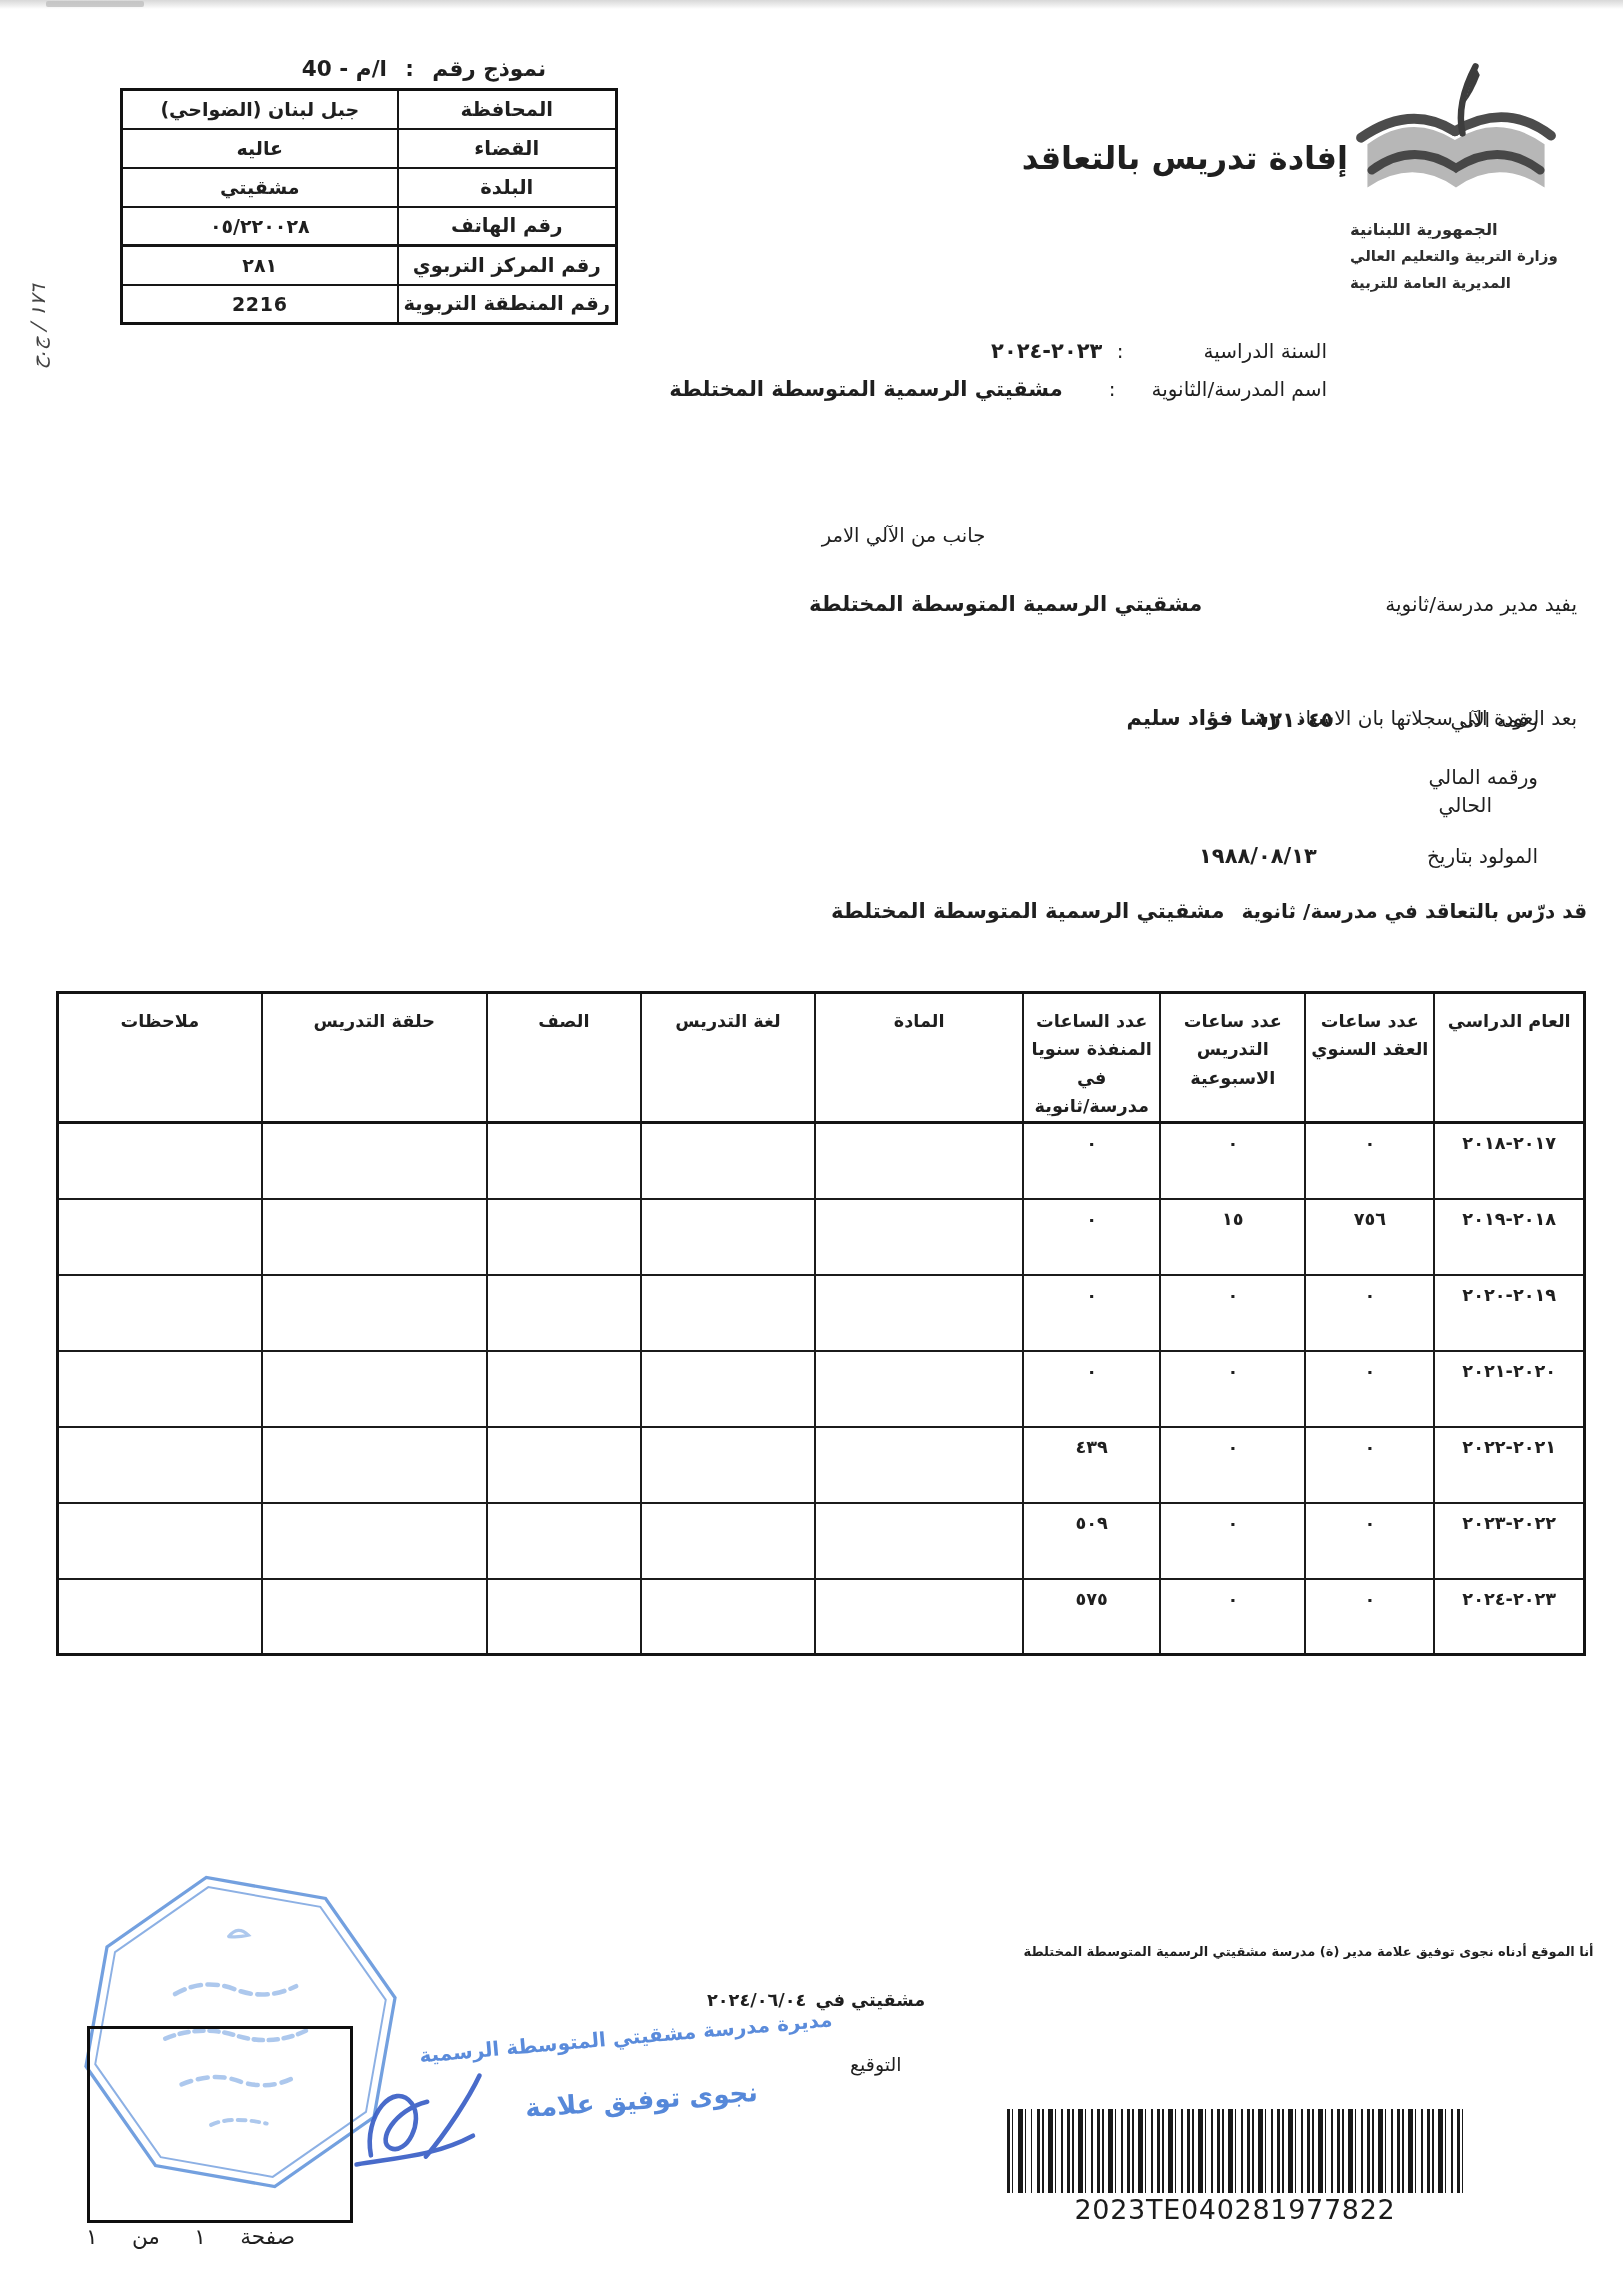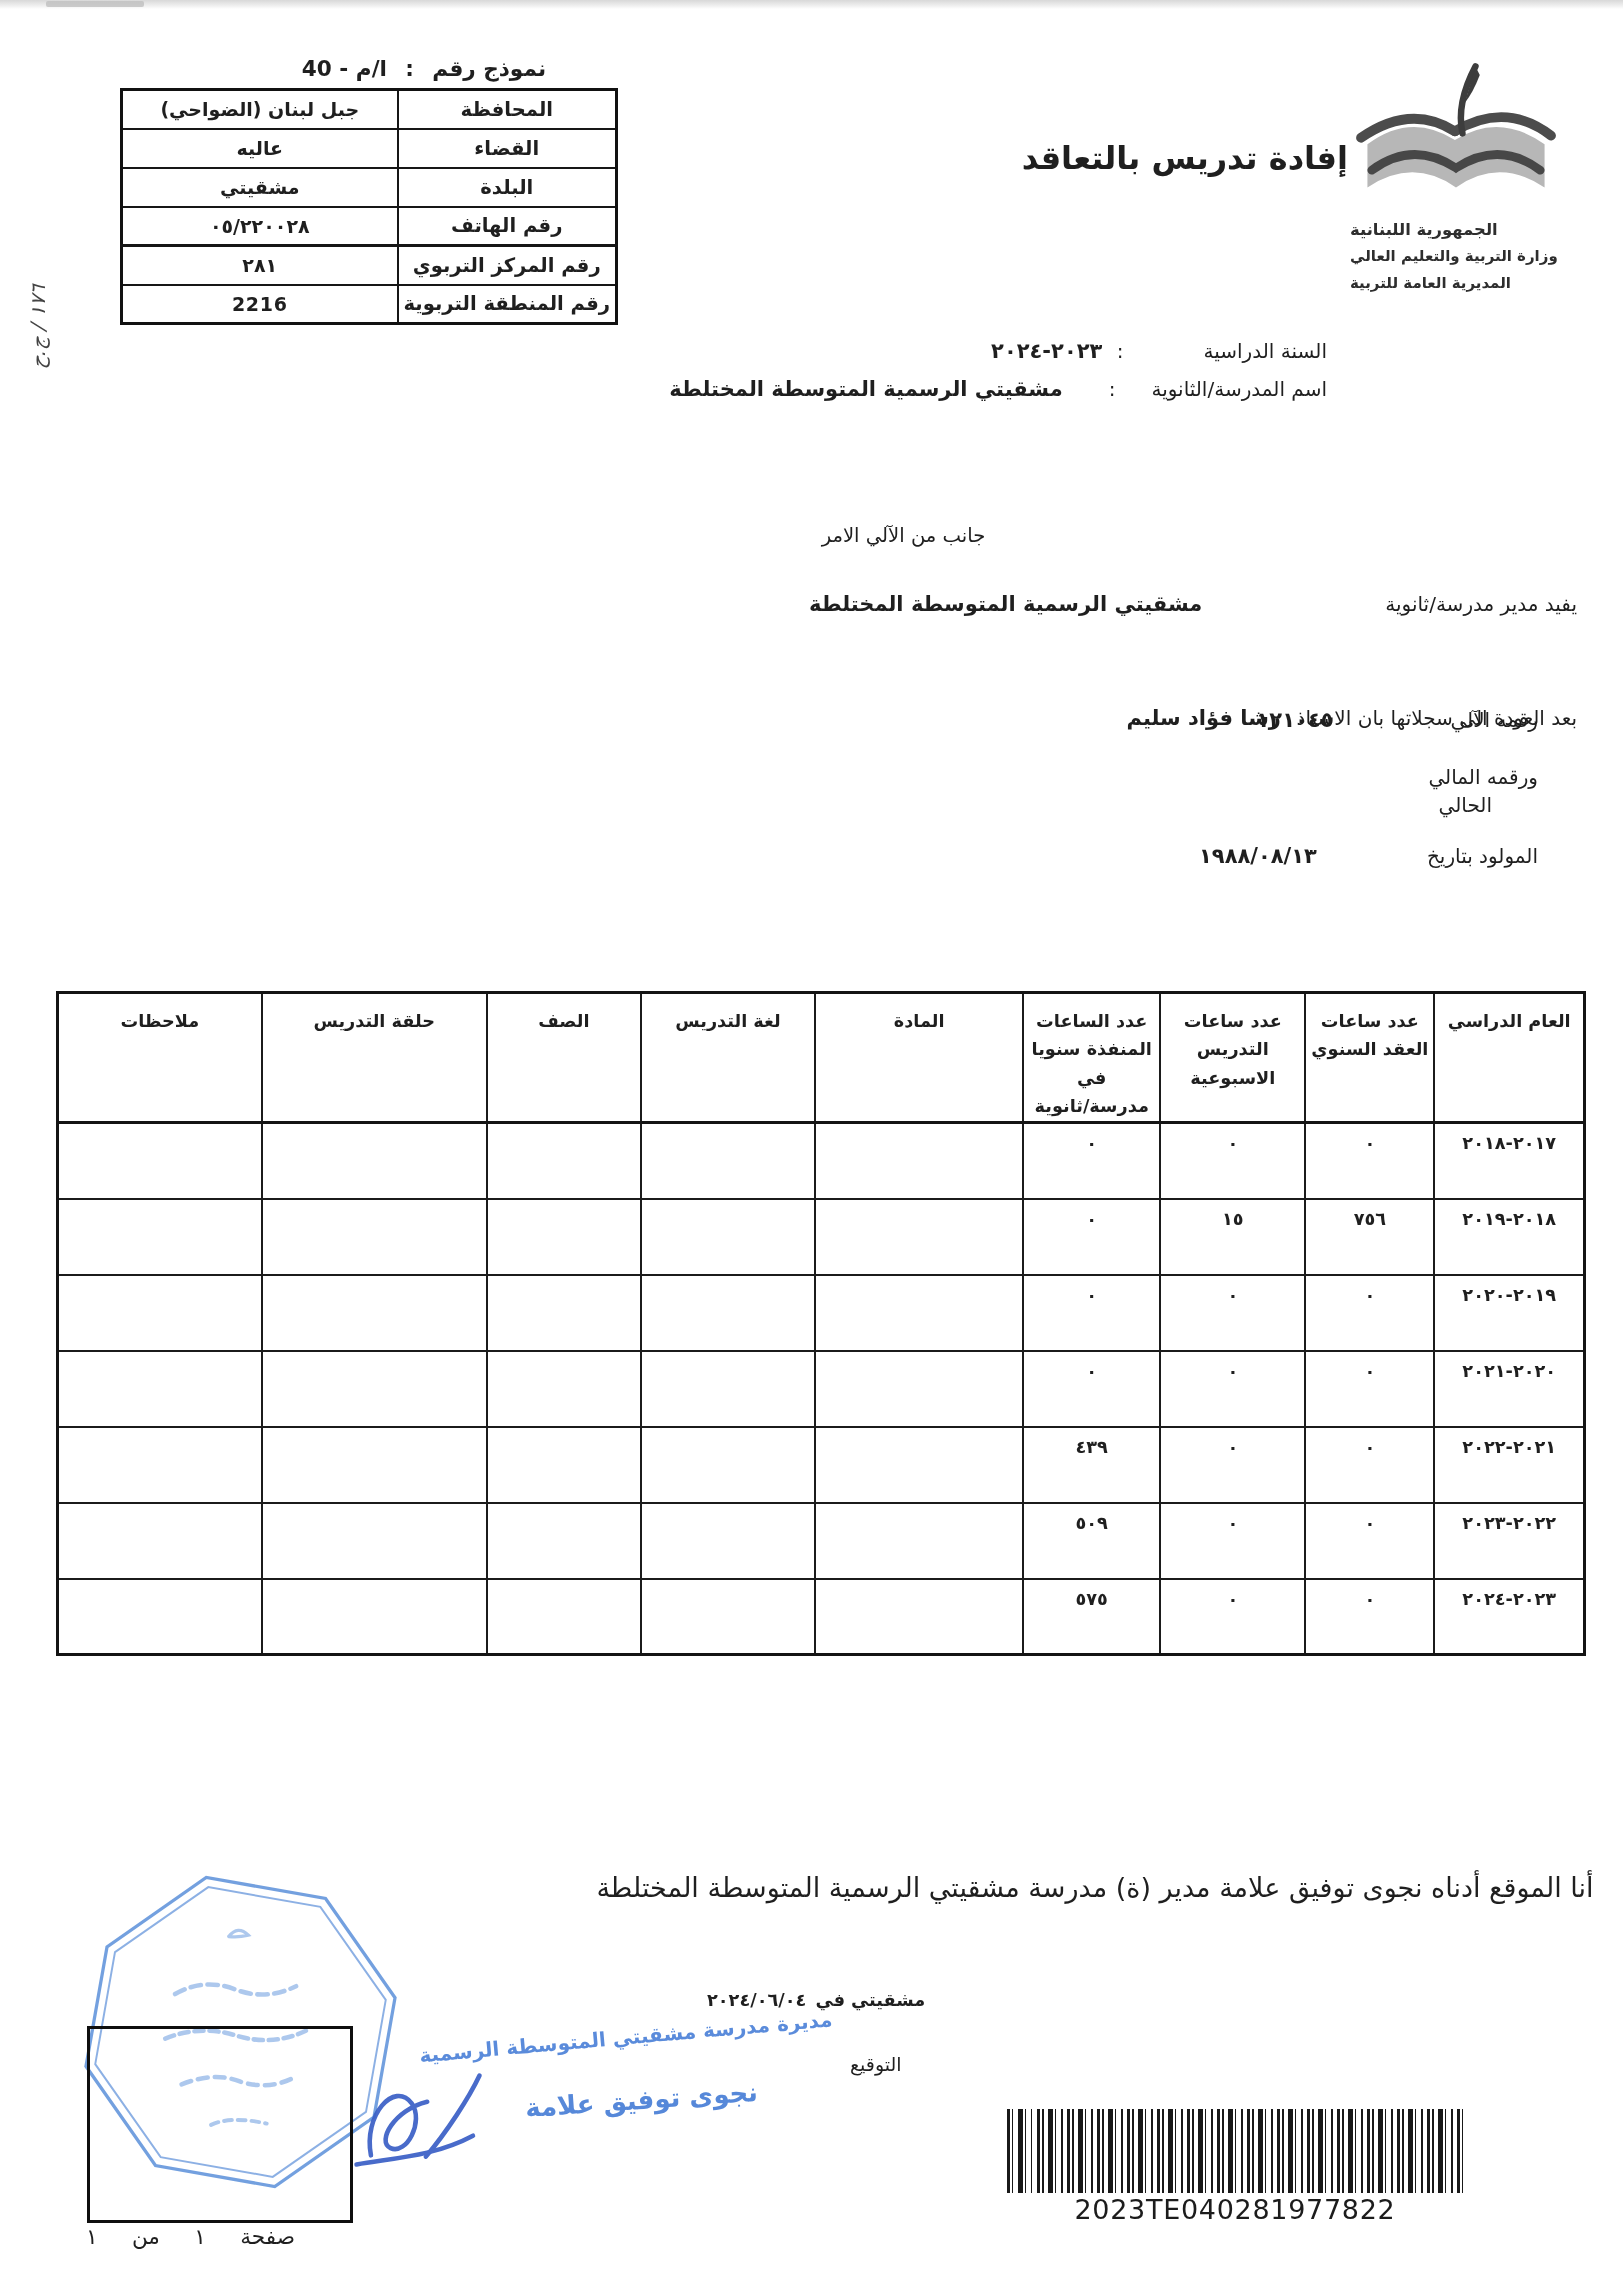--- a/index.html
+++ b/index.html
@@ -75,21 +75,21 @@
     white-space:pre-line; line-height:1.6; text-align:center;
   }
   #teach-table thead tr{height:128px;}
   #teach-table thead th{border-bottom:3.9px solid #141414;}
   #teach-table tbody tr{height:76px;}
   #teach-table td{
     font-size:17.7px; font-weight:700; text-align:center; vertical-align:top; padding-top:9.2px;
   }
 
   
-  #declaration{right:29.5px; top:1872px; font-size:27px; font-weight:400;}
+  #declaration{right:29.5px; top:1944px; font-size:13px; font-weight:700;}
   #place-date{left:707px; top:1990px; font-size:17.7px; font-weight:700;}
   #sig-label{left:850px; top:2053px; font-size:19px; font-weight:400;}
   #stamp-title{
     left:450px; top:2024px; width:383px; font-size:20px; font-weight:700;
     color:#4d82d8; transform:rotate(-5deg); opacity:.92;
   }
   #stamp-name{
     left:522px; top:2085px; width:236px; font-size:26px; font-weight:700;
     color:#4d82d8; transform:rotate(-4deg); opacity:.95; letter-spacing:1.3px;
   }
@@ -189,20 +189,23 @@
     <span>رقمه الآلي</span><span class="sp" style="width:117px"></span><span class="val">١٢١٠٤٥</span>
   </div>
   <div id="line-fin" class="abs rtl nowrap body-line">
     <span>ورقمه المالي</span>
   </div>
   <div id="line-current" class="abs rtl nowrap body-line">
     <span>الحالي</span>
   </div>
   <div id="line-birth" class="abs rtl nowrap body-line">
     <span>المولود بتاريخ</span><span class="sp" style="width:110px"></span><span class="val">١٩٨٨/٠٨/١٣</span>
+  </div>
+  <div id="line-taught" class="abs rtl nowrap body-line">
+    <span class="b">قد درّس بالتعاقد في مدرسة/ ثانوية</span><span class="sp" style="width:17px"></span><span class="val">مشقيتي الرسمية المتوسطة المختلطة</span>
   </div>
 
   <table id="teach-table" class="abs rtl">
     <colgroup>
       <col style="width:150px">
         <col style="width:129px">
         <col style="width:145px">
         <col style="width:137px">
       <col style="width:208px">
         <col style="width:174px">

